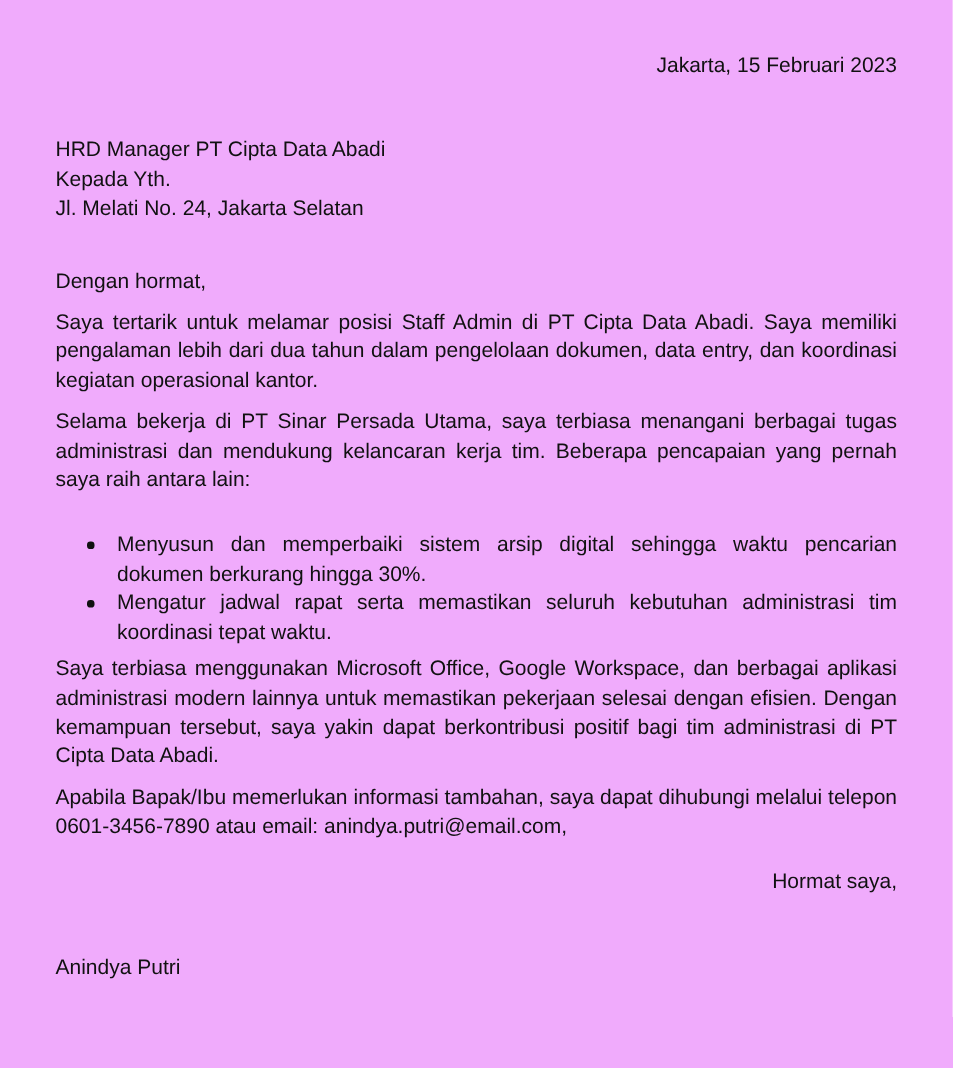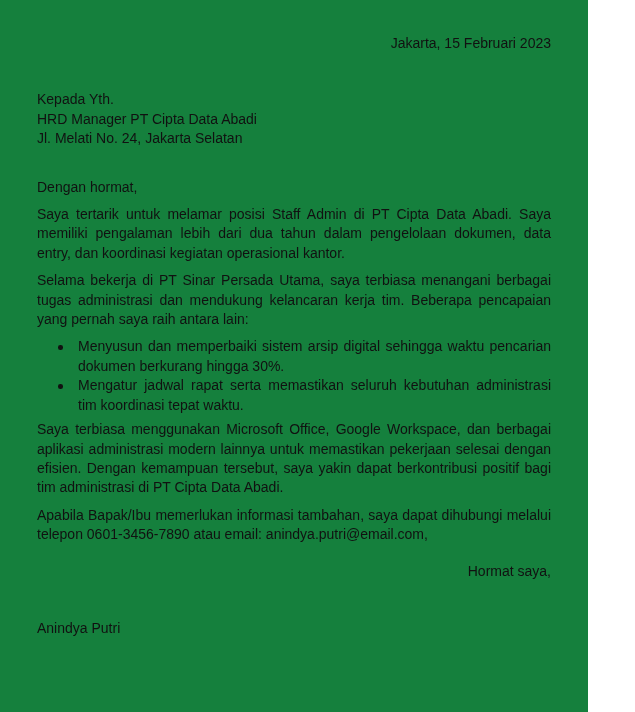--- a/index.html
+++ b/index.html
@@ -6,44 +6,44 @@
   html, body {
     background: #ffffff;
   }
   body {
     width: 635px;
     height: 712px;
     overflow: hidden;
     font-family: "Liberation Sans", sans-serif;
   }
   .page {
-    width: 588px;
+    width: 635px;
     height: 712px;
-    background: #15803d;
+    background: #f0abfc;
     color: #111111;
     padding: 34px 37px 40px 37px;
     font-size: 14px;
     line-height: 19.4px;
   }
   .date-line {
     text-align: right;
   }
   .recipient-block {
     margin-top: 37px;
   }
   .salutation {
     margin-top: 29px;
   }
   .para {
     margin-top: 8px;
     text-align: justify;
   }
   .bullets {
     list-style: none;
-    margin-top: 8px;
+    margin-top: 24px;
     padding-left: 41px;
   }
   .bullets li {
     position: relative;
     text-align: justify;
   }
   .bullet-dot {
     position: absolute;
     left: -20px;
     top: 8px;
@@ -66,22 +66,22 @@
   }
 </style>
 </head>
 <body>
 
 <div class="page">
 
   <p class="date-line">Jakarta, 15 Februari 2023</p>
 
   <div class="recipient-block">
+    <p>HRD Manager PT Cipta Data Abadi</p>
     <p>Kepada Yth.</p>
-    <p>HRD Manager PT Cipta Data Abadi</p>
     <p>Jl. Melati No. 24, Jakarta Selatan</p>
   </div>
 
   <p class="salutation">Dengan hormat,</p>
 
   <p class="para">Saya tertarik untuk melamar posisi Staff Admin di PT Cipta Data Abadi. Saya memiliki pengalaman lebih dari dua tahun dalam pengelolaan dokumen, data entry, dan koordinasi kegiatan operasional kantor.</p>
 
   <p class="para">Selama bekerja di PT Sinar Persada Utama, saya terbiasa menangani berbagai tugas administrasi dan mendukung kelancaran kerja tim. Beberapa pencapaian yang pernah saya raih antara lain:</p>
 
   <ul class="bullets">

